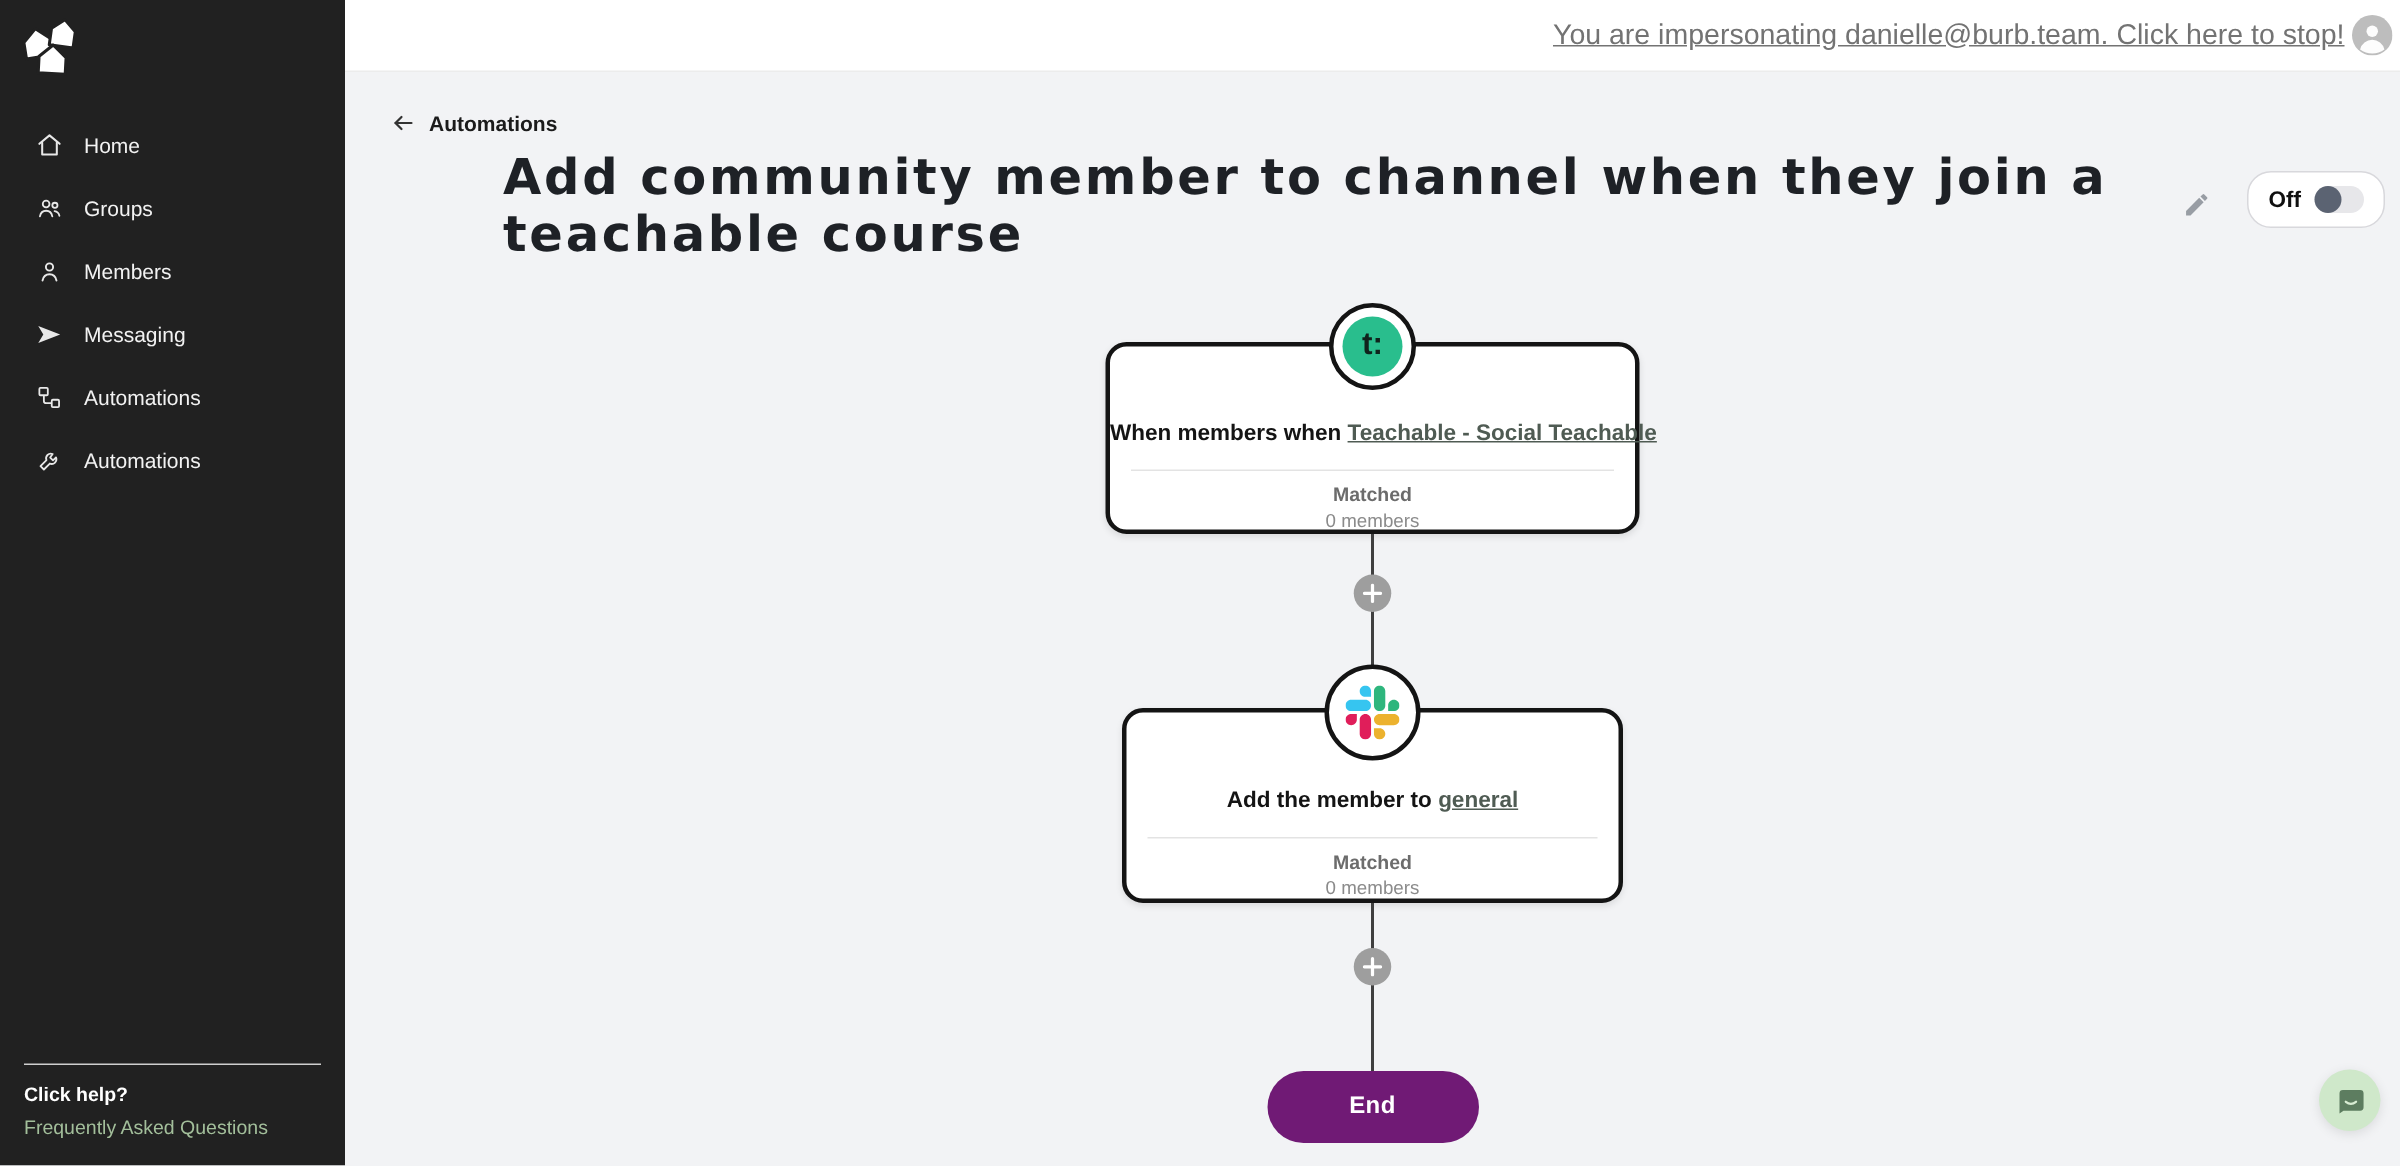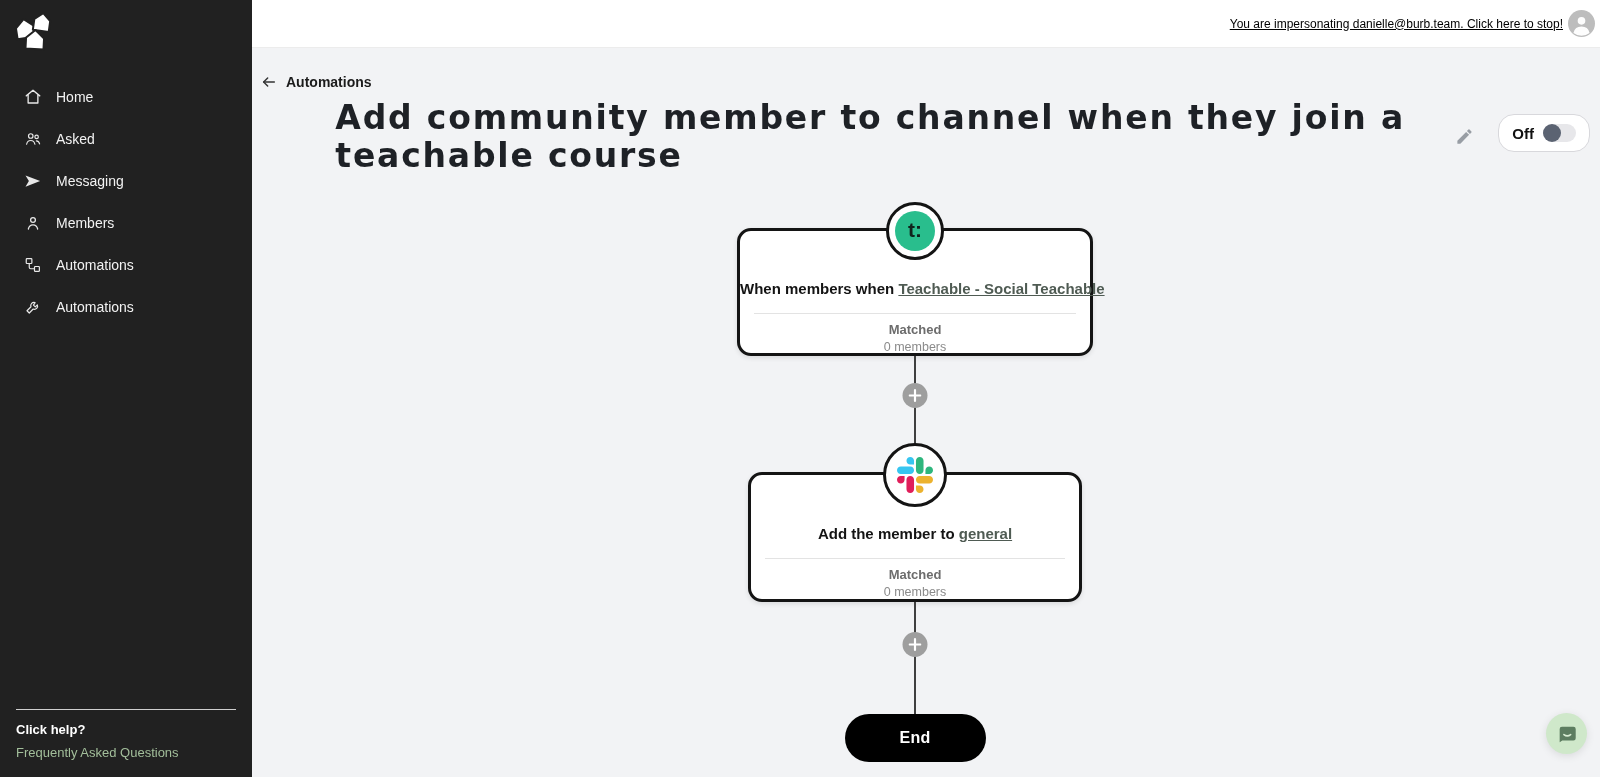--- a/index.html
+++ b/index.html
@@ -1,33 +1,33 @@
 <!DOCTYPE html>
 <html><head>
 <meta charset="utf-8">
 <style>
   * { box-sizing: border-box; margin: 0; padding: 0; }
   html,body { width:1600px; height:777px; overflow:hidden; }
   body { font-family:"Liberation Sans",sans-serif; background:#f2f3f5; position:relative; }
 
   
-  .sidebar { position:absolute; left:0; top:0; width:252px; height:777px; background:#212121; color:#fff; z-index:20; }
+  .sidebar { position:absolute; left:0; top:0; width:230px; height:777px; background:#212121; color:#fff; z-index:20; }
   .logo-wrap { padding:10px 0 0 12px; }
   .logo-wrap svg { width:44px; height:44px; display:block; }
   .nav { margin-top:22px; }
   .nav-item { display:flex; align-items:center; gap:14px; padding:12px 24px; font-size:14px; color:#f2f2f2; cursor:pointer; }
   .nav-item svg { width:18px; height:18px; color:#e8e8e8; flex:none; }
   .sidebar-footer { position:absolute; left:0; right:0; bottom:0; padding:0 16px 16px; }
   .footer-divider { border-top:1px solid #cfcfcf; margin:0 0 12px 0; }
   .need-help { font-size:13px; font-weight:bold; color:#fff; margin-bottom:6px; }
   .faq-link { font-size:13px; color:#a3bf9b; text-decoration:none; cursor:pointer; display:inline-block; }
 
   
   .topbar { position:absolute; left:230px; top:0; right:0; height:48px; background:#ffffff; border-bottom:1px solid #ececec; display:flex; align-items:center; justify-content:flex-end; gap:5px; padding:0 5px 0 0; z-index:10; }
-  .impersonation-link { color:#000000; font-size:12px; text-decoration:underline; cursor:pointer; white-space:nowrap; }
+  .impersonation-link { color:#737373; font-size:19px; text-decoration:underline; cursor:pointer; white-space:nowrap; }
   .avatar { width:27px; height:27px; flex:none; cursor:pointer; }
 
   
   .content { position:absolute; left:230px; top:48px; right:0; bottom:0; background:#f2f3f5; }
   .back-row { display:flex; align-items:center; gap:9px; padding:26px 0 0 31px; }
   .back-arrow { width:16px; height:16px; color:#333; cursor:pointer; }
   .back-label { font-size:14px; font-weight:bold; color:#1b1b1b; cursor:pointer; }
 
   .page-header { display:flex; align-items:flex-start; padding:9px 10px 0 40px;justify-content:flex-end; }
   .page-title { flex:1; font-family:"DejaVu Sans",sans-serif; font-weight:800; font-size:33px; line-height:38px; letter-spacing:1.8px; color:#1e2126; max-width:1120px; }
@@ -53,21 +53,21 @@
   .node-divider { border-top:1px solid #e3e3e3; margin:16px 14px 0; }
   .stat-label { font-size:13px; font-weight:bold; color:#6c6c6c; margin-top:8px; }
   .stat-value { font-size:12.5px; color:#8b8b8b; margin-top:3px; }
   .connector { position:relative; width:2px; background:#3f3f3f; }
   .connector-1 { height:116px; }
   .connector-2 { height:112px; }
   .plus-btn { position:absolute; left:50%; transform:translateX(-50%); width:25px; height:25px; border-radius:50%; background:#9e9e9e; display:flex; align-items:center; justify-content:center; cursor:pointer; z-index:2; }
   .connector-1 .plus-btn { top:27px; }
   .connector-2 .plus-btn { top:30px; }
   .plus-btn svg { width:13px; height:13px; display:block; }
-  .end-pill { width:141px; height:48px; border-radius:25px; background:#000000; color:#fff; font-weight:bold; font-size:16px; letter-spacing:.3px; display:flex; align-items:center; justify-content:center; }
+  .end-pill { width:141px; height:48px; border-radius:25px; background:#701a75; color:#fff; font-weight:bold; font-size:16px; letter-spacing:.3px; display:flex; align-items:center; justify-content:center; }
 
   
   .intercom { position:absolute; right:13px; bottom:23px; width:41px; height:41px; border-radius:50%; background:#cfe8ca; display:flex; align-items:center; justify-content:center; cursor:pointer; box-shadow:0 2px 8px rgba(0,0,0,.10); z-index:30; }
   .intercom svg { width:22px; height:22px; }
 </style>
 </head>
 <body>
 
 <div class="sidebar">
   <div class="logo-wrap">
@@ -87,34 +87,34 @@
       </svg>
       <span>Home</span>
     </div>
     <div class="nav-item">
       <svg viewBox="0 0 24 24" fill="none" stroke="currentColor" stroke-width="1.6" stroke-linecap="round">
         <circle cx="9" cy="8" r="3"></circle>
           <path d="M3.5 19c.6-3.1 2.6-5 5.5-5s4.9 1.9 5.5 5"></path>
           <circle cx="16.8" cy="9.2" r="2.3"></circle>
           <path d="M16.5 14.4c2.3.3 3.8 1.8 4.3 4.1"></path>
       </svg>
-      <span>Asked</span>
-    </div>
-    <div class="nav-item">
-      <svg viewBox="0 0 24 24" fill="currentColor">
-        <path d="M2 4.5 21.5 12 2 19.5 6.5 12z"></path>
-      </svg>
-      <span>Messaging</span>
+      <span>Groups</span>
     </div>
     <div class="nav-item">
       <svg viewBox="0 0 24 24" fill="none" stroke="currentColor" stroke-width="1.7" stroke-linecap="round">
         <circle cx="12" cy="8" r="3.2"></circle>
           <path d="M5.8 20c.7-3.5 3-5.6 6.2-5.6s5.5 2.1 6.2 5.6"></path>
       </svg>
       <span>Members</span>
+    </div>
+    <div class="nav-item">
+      <svg viewBox="0 0 24 24" fill="currentColor">
+        <path d="M2 4.5 21.5 12 2 19.5 6.5 12z"></path>
+      </svg>
+      <span>Messaging</span>
     </div>
     <div class="nav-item">
       <svg viewBox="0 0 24 24" fill="none" stroke="currentColor" stroke-width="1.6" stroke-linejoin="round">
         <rect x="3" y="3.5" width="7.5" height="6.5" rx="1"></rect>
           <rect x="14" y="14" width="6.5" height="6.5" rx="1"></rect>
           <path d="M7 10v5a2 2 0 0 0 2 2h5"></path>
       </svg>
       <span>Automations</span>
     </div>
     <div class="nav-item">

